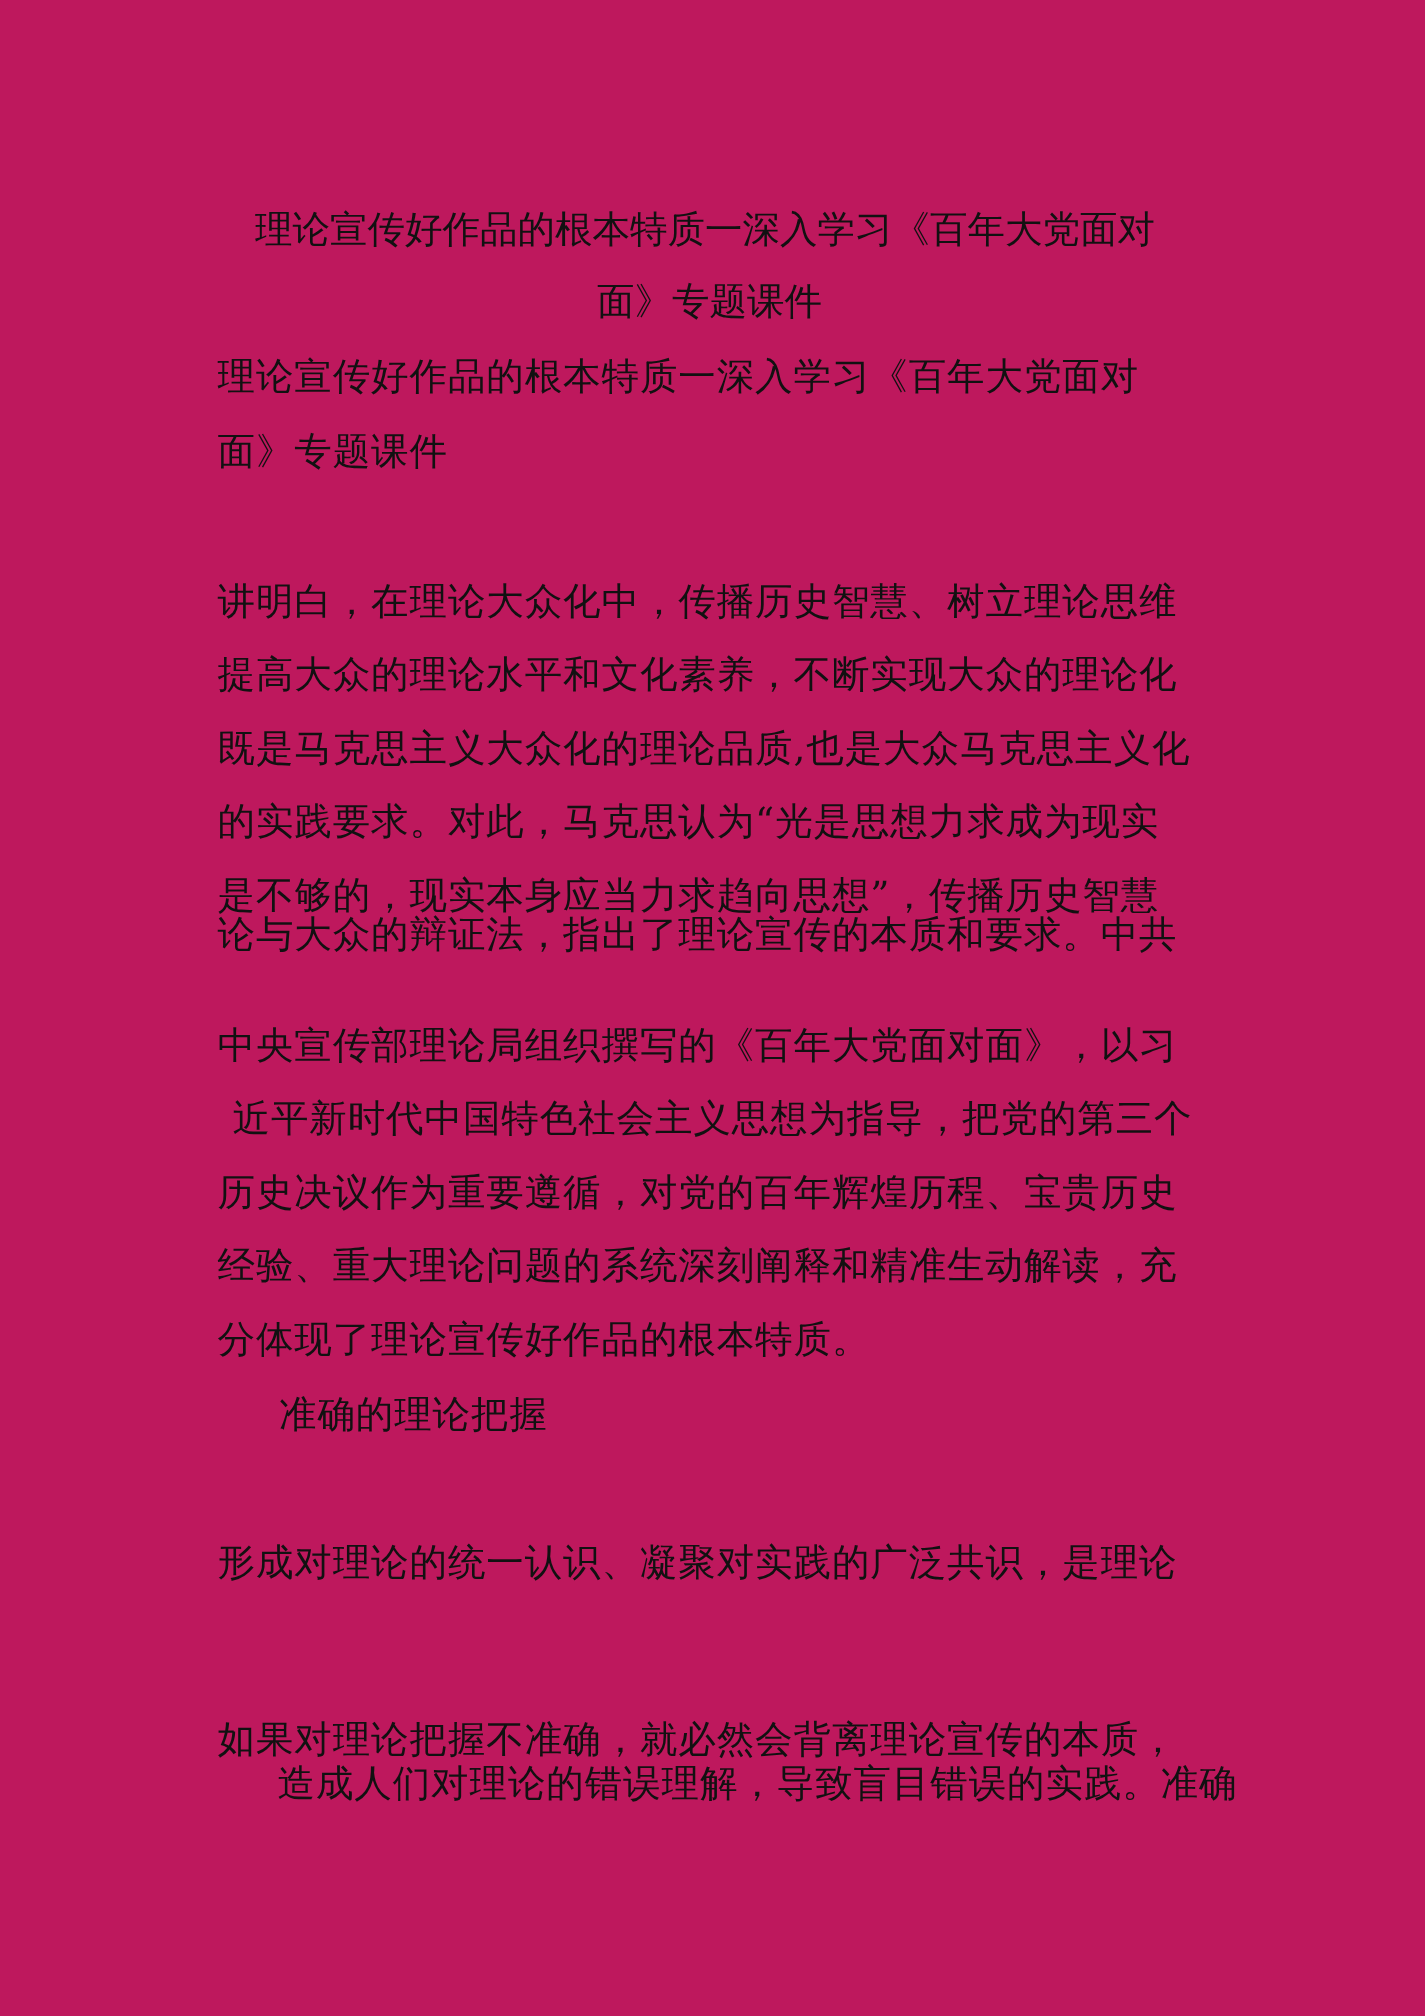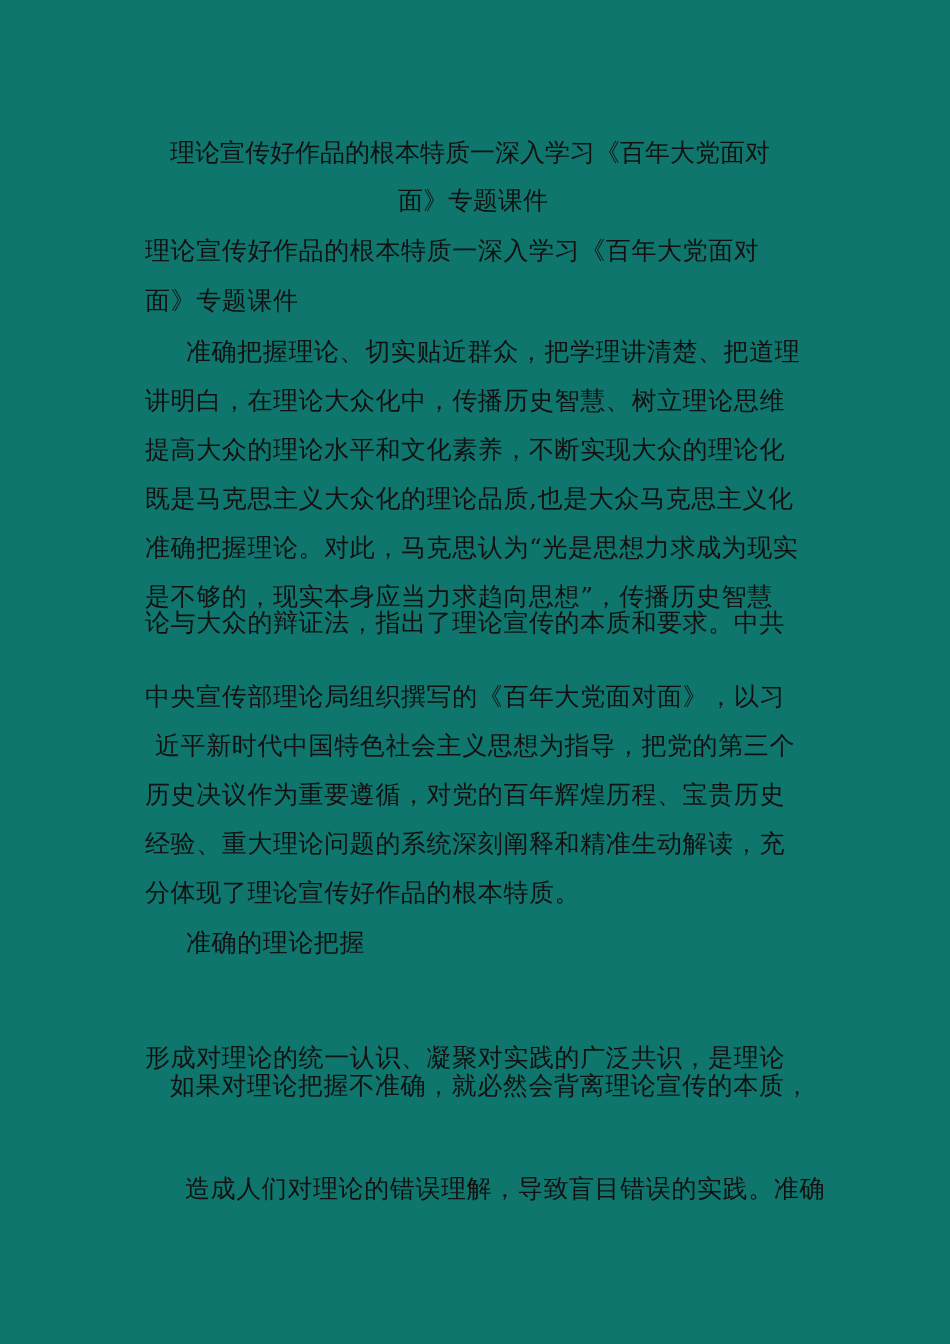--- a/index.html
+++ b/index.html
@@ -14,21 +14,21 @@
       overflow: hidden;
       font-family: "DejaVu Serif", "Liberation Serif", serif;
       color: #111111;
     }
     .page {
       position: absolute;
       left: 0;
       top: 0;
       width: 950px;
       height: 1344px;
-      background: #0f766e;
+      background: #be185d;
     }
     .line {
       position: absolute;
       white-space: nowrap;
       font-size: 25px;
       line-height: 30px;
       letter-spacing: 0.6px;
     }
     .title-line {
       font-size: 25px;
@@ -43,32 +43,31 @@
 <body>
 
 <div class="page">
 
   <div class="line title-line" style="left:170px; top:138px;">理论宣传好作品的根本特质一深入学习《百年大党面对</div>
   <div class="line title-line" style="left:398px; top:186px;">面》专题课件</div>
 
   <div class="line body-line" style="top:236px;">理论宣传好作品的根本特质一深入学习《百年大党面对</div>
   <div class="line body-line" style="top:286px;">面》专题课件</div>
 
-  <div class="line body-line" style="top:337px; left:186px;">准确把握理论、切实贴近群众，把学理讲清楚、把道理</div>
   <div class="line body-line" style="top:386px;">讲明白，在理论大众化中，传播历史智慧、树立理论思维</div>
   <div class="line body-line" style="top:435px;">提高大众的理论水平和文化素养，不断实现大众的理论化</div>
   <div class="line body-line" style="top:484px;">既是马克思主义大众化的理论品质,也是大众马克思主义化</div>
-  <div class="line body-line" style="top:533px;">准确把握理论。对此，马克思认为“光是思想力求成为现实</div>
+  <div class="line body-line" style="top:533px;">的实践要求。对此，马克思认为“光是思想力求成为现实</div>
   <div class="line body-line" style="top:582px;">是不够的，现实本身应当力求趋向思想”，传播历史智慧</div>
   <div class="line body-line" style="top:608px;">论与大众的辩证法，指出了理论宣传的本质和要求。中共</div>
   <div class="line body-line" style="top:682px;">中央宣传部理论局组织撰写的《百年大党面对面》，以习</div>
   <div class="line body-line" style="top:731px;margin-left:10px;">近平新时代中国特色社会主义思想为指导，把党的第三个</div>
   <div class="line body-line" style="top:780px;">历史决议作为重要遵循，对党的百年辉煌历程、宝贵历史</div>
   <div class="line body-line" style="top:829px;">经验、重大理论问题的系统深刻阐释和精准生动解读，充</div>
   <div class="line body-line" style="top:878px;">分体现了理论宣传好作品的根本特质。</div>
 
   <div class="line body-line" style="top:928px; left:186px;">准确的理论把握</div>
 
-  <div class="line body-line" style="top:1027px;margin-top:16px;">形成对理论的统一认识、凝聚对实践的广泛共识，是理论</div>
-  <div class="line body-line" style="top:1071px;text-align:right;">如果对理论把握不准确，就必然会背离理论宣传的本质，</div>
+  <div class="line body-line" style="top:1027px;">形成对理论的统一认识、凝聚对实践的广泛共识，是理论</div>
+  <div class="line body-line" style="top:1145px;">如果对理论把握不准确，就必然会背离理论宣传的本质，</div>
   <div class="line body-line" style="top:1174px;margin-left:40px;">造成人们对理论的错误理解，导致盲目错误的实践。准确</div>
 
 </div>
 
 </body></html>

